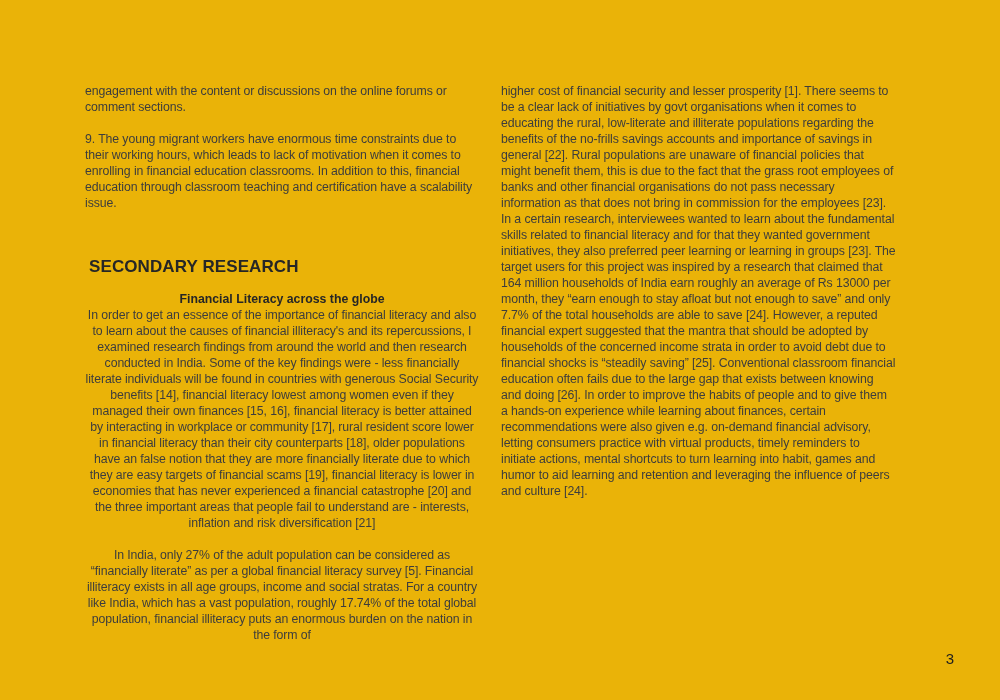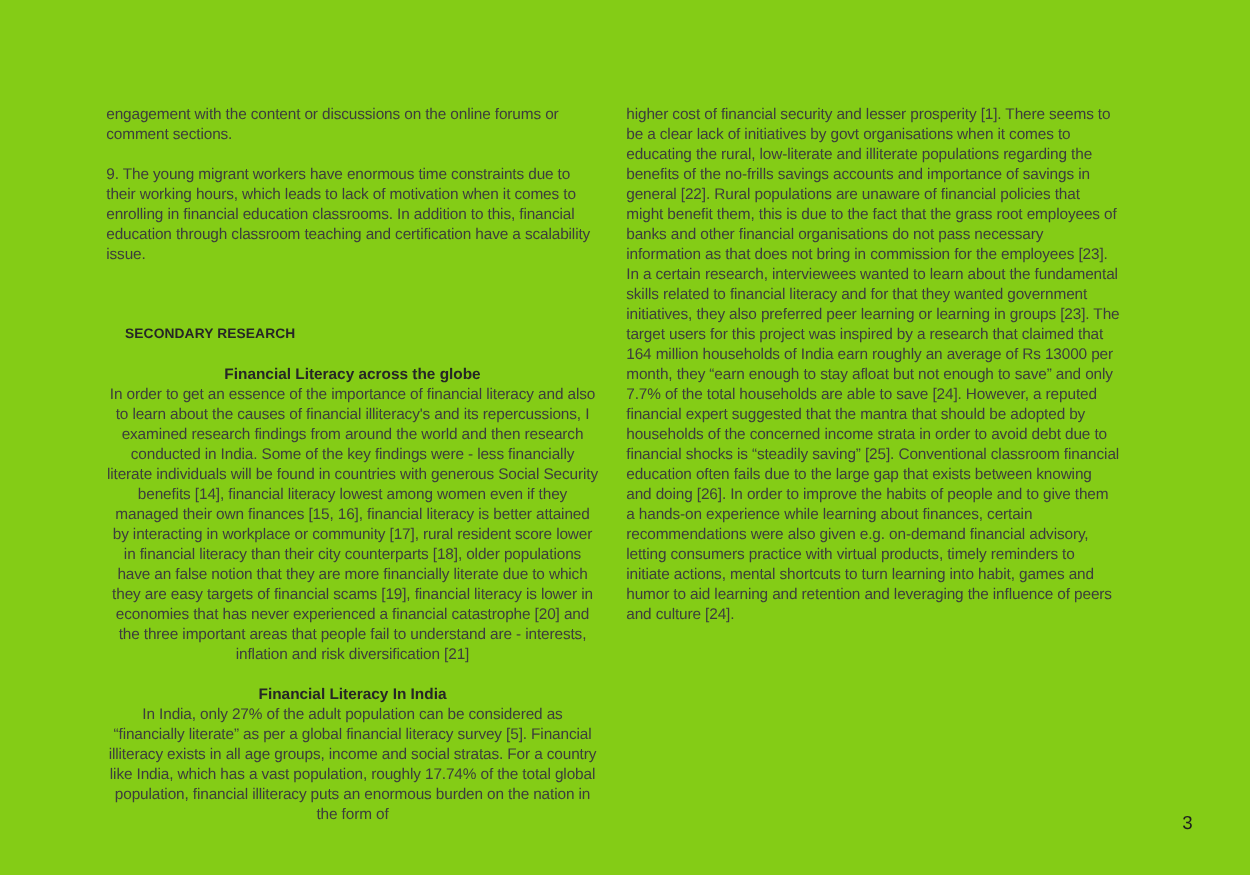--- a/index.html
+++ b/index.html
@@ -4,21 +4,21 @@
 <style>
   html, body {
     margin: 0;
     padding: 0;
     background: #ffffff;
   }
   .page {
     position: relative;
     width: 1000px;
     height: 700px;
-    background: #84cc16;
+    background: #eab308;
     overflow: hidden;
     font-family: "Liberation Sans", sans-serif;
     color: #3d3d3d;
   }
   .col {
     position: absolute;
     top: 83px;
   }
   .col-left {
     left: 85px;
@@ -29,26 +29,26 @@
     width: 395px;
   }
   .body-text {
     font-size: 12.3px;
     line-height: 16px;
     letter-spacing: -0.1px;
     margin: 0 0 16px 0;
     color: #3d3d3d;
   }
   .section-heading {
-    font-size: 11px;
+    font-size: 17px;
     line-height: 16px;
     font-weight: 700;
     color: #262626;
     letter-spacing: 0.1px;
-    margin: 48px 0 16px 15px;
+    margin: 48px 0 16px 4px;
   }
   .sub-heading {
     font-size: 12.3px;
     line-height: 16px;
     font-weight: 700;
     color: #262626;
     margin: 0;
   }
   .subsection {
     margin: 0 0 16px 0;
@@ -79,21 +79,20 @@
     <p class="body-text">9. The young migrant workers have enormous time constraints due to their working hours, which leads to lack of motivation when it comes to enrolling in financial education classrooms. In addition to this, financial education through classroom teaching and certification have a scalability issue.</p>
 
     <h2 class="section-heading">SECONDARY RESEARCH</h2>
 
     <div class="subsection">
       <h3 class="sub-heading">Financial Literacy across the globe</h3>
       <p class="body-text">In order to get an essence of the importance of financial literacy and also to learn about the causes of financial illiteracy's and its repercussions, I examined research findings from around the world and then research conducted in India. Some of the key findings were - less financially literate individuals will be found in countries with generous Social Security benefits [14], financial literacy lowest among women even if they managed their own finances [15, 16], financial literacy is better attained by interacting in workplace or community [17], rural resident score lower in financial literacy than their city counterparts [18], older populations have an false notion that they are more financially literate due to which they are easy targets of financial scams [19], financial literacy is lower in economies that has never experienced a financial catastrophe [20] and the three important areas that people fail to understand are - interests, inflation and risk diversification [21]</p>
     </div>
 
     <div class="subsection">
-      <h3 class="sub-heading">Financial Literacy In India</h3>
       <p class="body-text">In India, only 27% of the adult population can be considered as “financially literate” as per a global financial literacy survey [5]. Financial illiteracy exists in all age groups, income and social stratas. For a country like India, which has a vast population, roughly 17.74% of the total global population, financial illiteracy puts an enormous burden on the nation in the form of</p>
     </div>
   </div>
 
   <div class="col col-right">
     <p class="body-text">higher cost of financial security and lesser prosperity [1]. There seems to be a clear lack of initiatives by govt organisations when it comes to educating the rural, low-literate and illiterate populations regarding the benefits of the no-frills savings accounts and importance of savings in general [22]. Rural populations are unaware of financial policies that might benefit them, this is due to the fact that the grass root employees of banks and other financial organisations do not pass necessary information as that does not bring in commission for the employees [23]. In a certain research, interviewees wanted to learn about the fundamental skills related to financial literacy and for that they wanted government initiatives, they also preferred peer learning or learning in groups [23]. The target users for this project was inspired by a research that claimed that 164 million households of India earn roughly an average of Rs 13000 per month, they “earn enough to stay afloat but not enough to save” and only 7.7% of the total households are able to save [24]. However, a reputed financial expert suggested that the mantra that should be adopted by households of the concerned income strata in order to avoid debt due to financial shocks is “steadily saving” [25]. Conventional classroom financial education often fails due to the large gap that exists between knowing and doing [26]. In order to improve the habits of people and to give them a hands-on experience while learning about finances, certain recommendations were also given e.g. on-demand financial advisory, letting consumers practice with virtual products, timely reminders to initiate actions, mental shortcuts to turn learning into habit, games and humor to aid learning and retention and leveraging the influence of peers and culture [24].</p>
   </div>
 
   <div class="page-number">3</div>
 

